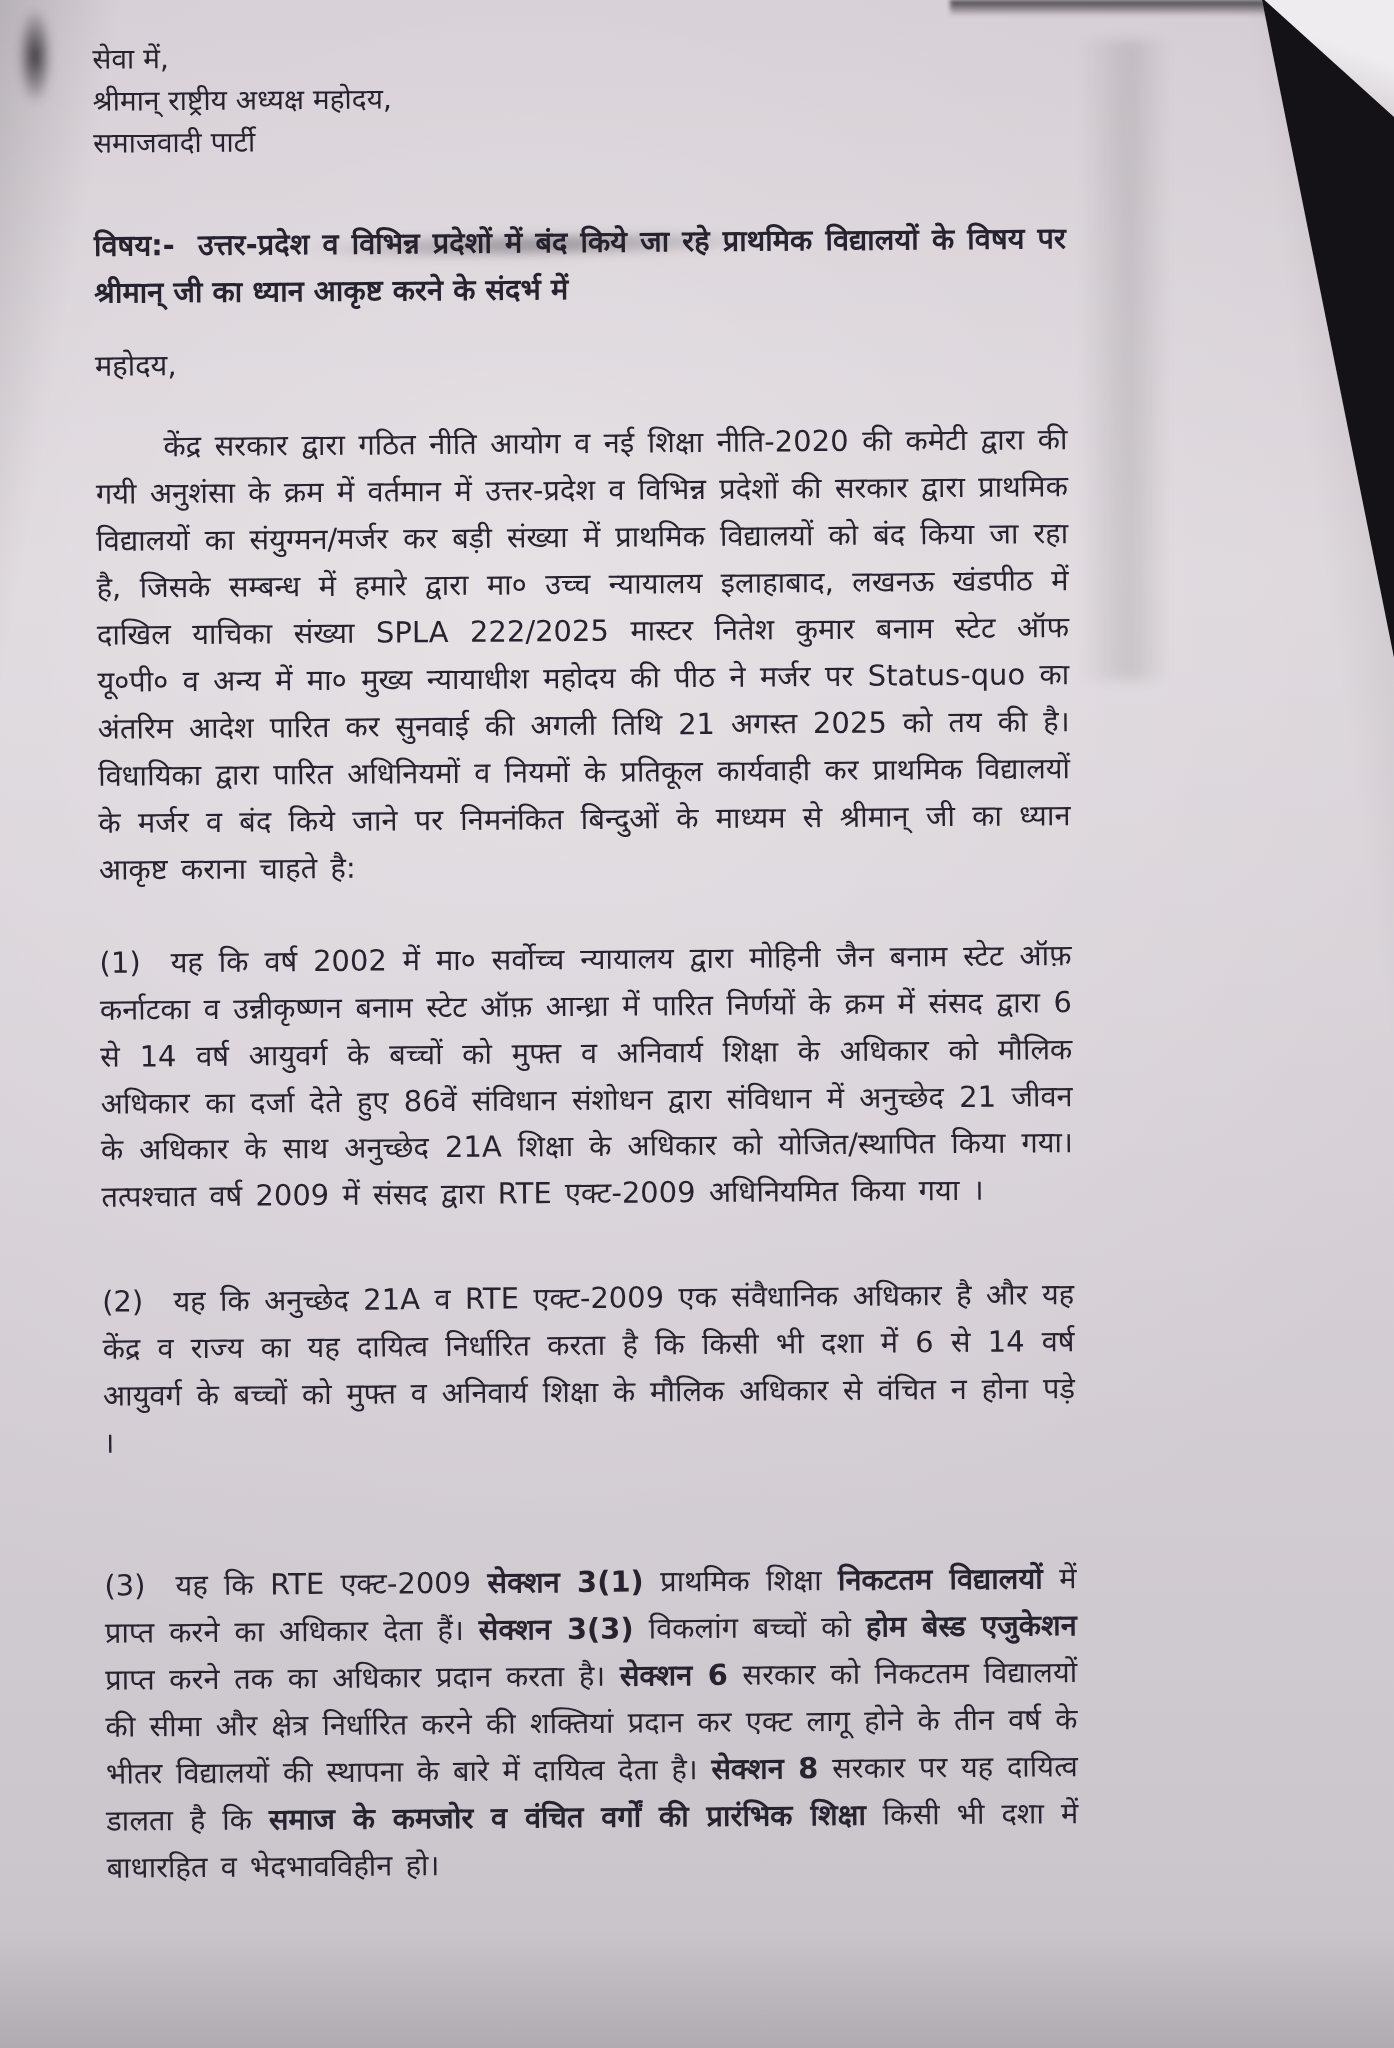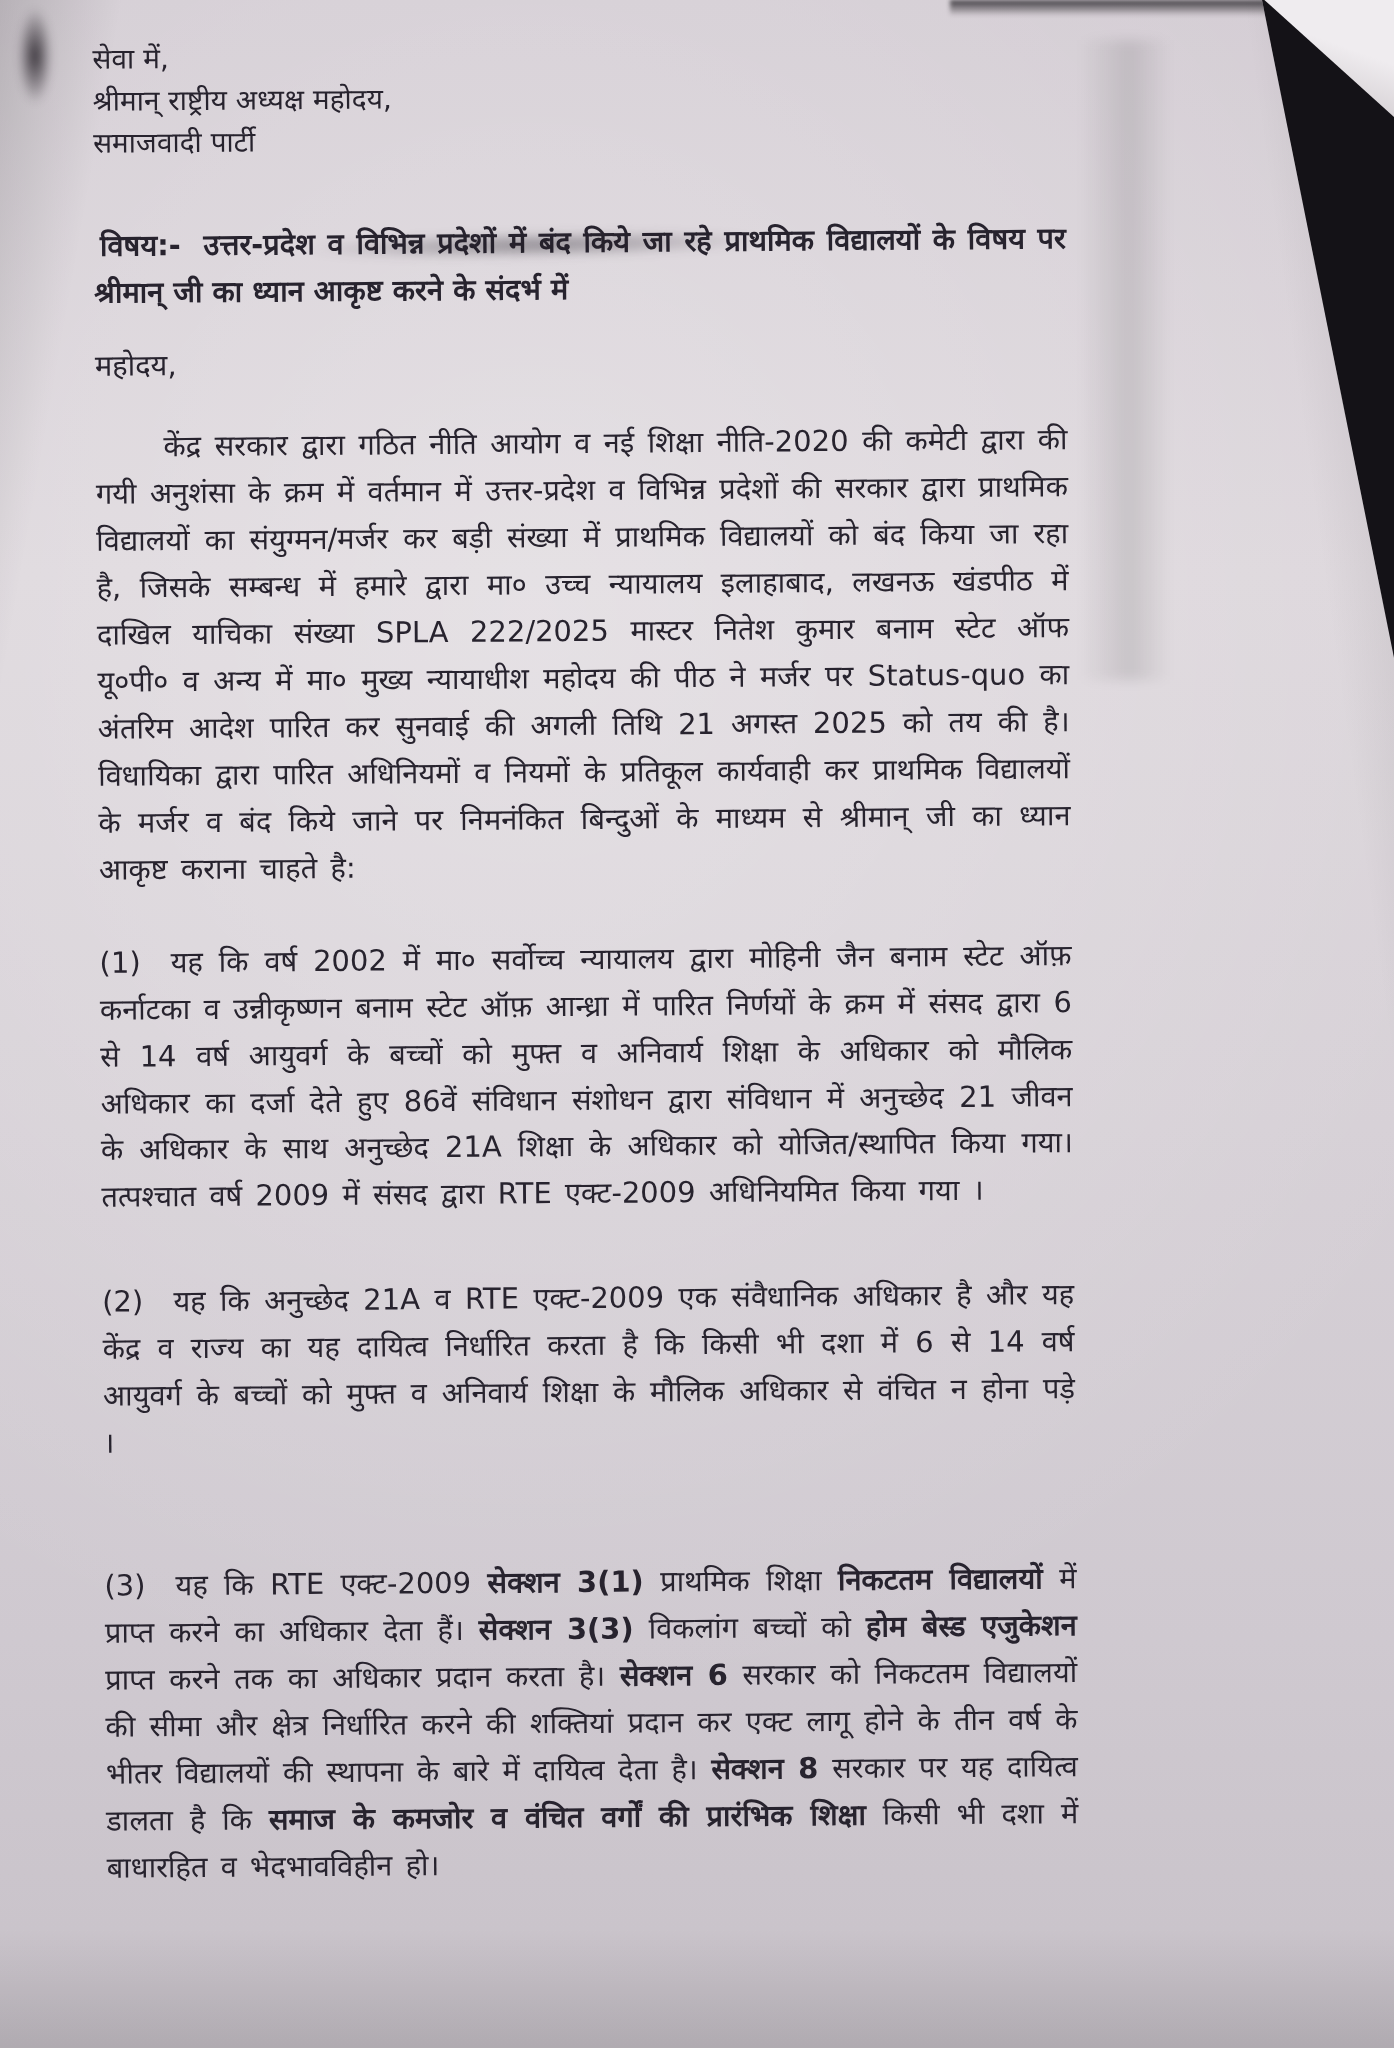--- a/index.html
+++ b/index.html
@@ -73,21 +73,21 @@
     line-height:1.62;
   }
   p{color:var(--ink);}
   .to-block{margin-bottom:58px;}
   .to-block p{line-height:1.5;font-size:28px;}
   .subject{
     font-weight:700;
     text-align:justify;
     margin-bottom:26px;
   }
-  .subject .lbl{margin-right:10px;margin-left:6px;}
+  .subject .lbl{margin-right:10px;}
   .greeting{margin-bottom:34px;}
   .intro{
     text-align:justify;
     text-indent:68px;
     margin-bottom:46px;
     word-spacing:4px;
   }
   .point{
     text-align:justify;
     margin-bottom:58px;

